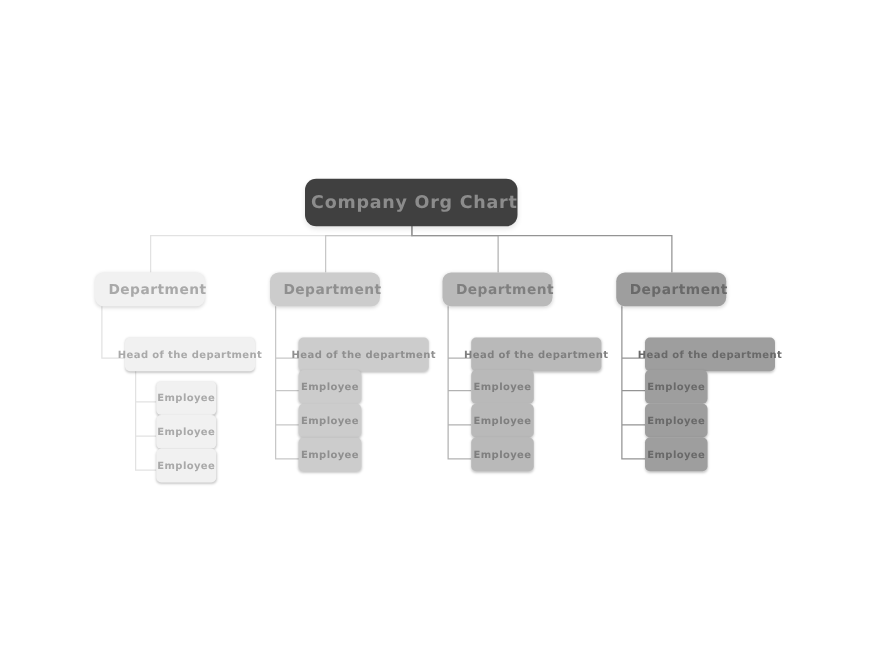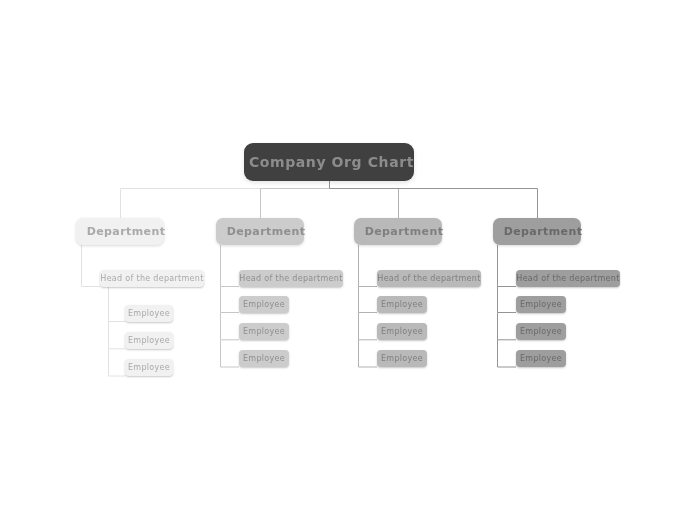--- a/index.html
+++ b/index.html
@@ -19,21 +19,21 @@
     box-shadow:0 2px 4px rgba(0,0,0,0.10);
   }
   .root span{font-size:14px;font-weight:bold;letter-spacing:0.6px;}
   .dept{
     top:218px;width:88px;height:27px;border-radius:7px;
     box-shadow:0 1px 3px rgba(0,0,0,0.15);
   }
   .dept span{font-size:11px;font-weight:bold;letter-spacing:0.4px;padding-left:12px;}
   .dept1{left:76px;} .dept2{left:216px;} .dept3{left:354px;} .dept4{left:493px;}
   .child{
-    height:17px;border-radius:4px;box-shadow:0 1px 2px rgba(0,0,0,0.22);
+    height:27px;border-radius:4px;box-shadow:0 1px 2px rgba(0,0,0,0.22);font-weight:bold;
   }
   .child span{font-size:8px;letter-spacing:0.3px;}
   .head{width:104px;top:269.5px;}
   .emp{width:50px;}
   .head1{left:100px;} .head2{left:239px;} .head3{left:377px;} .head4{left:516px;}
   .emp1{left:125px;width:48px;} .emp2{left:239px;} .emp3{left:377px;} .emp4{left:516px;}
   .rowA{top:295.5px;} .rowB{top:322.8px;} .rowC{top:350px;}
   .rowA1{top:304.5px;} .rowB1{top:331.8px;} .rowC1{top:359px;}
 </style>
 </head>

